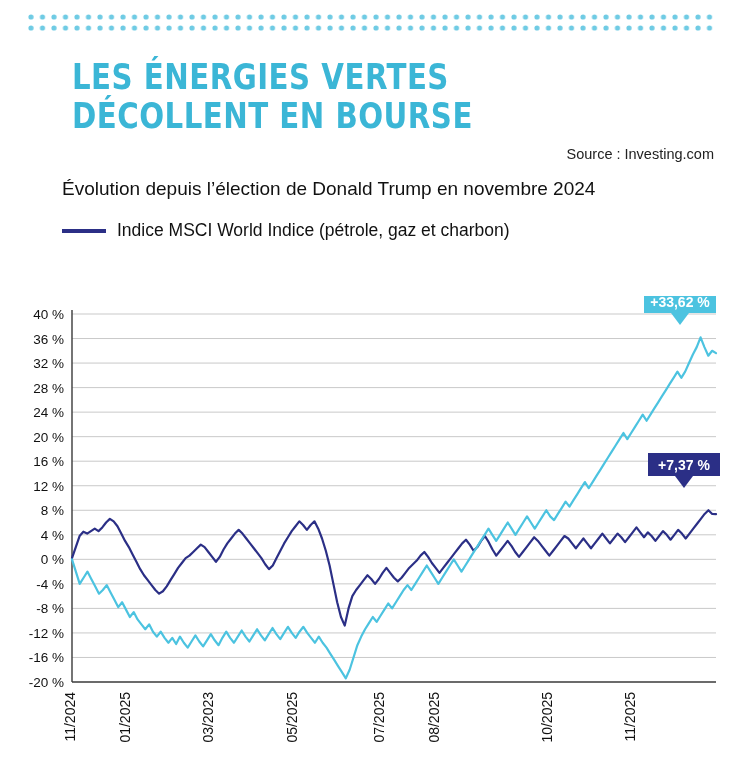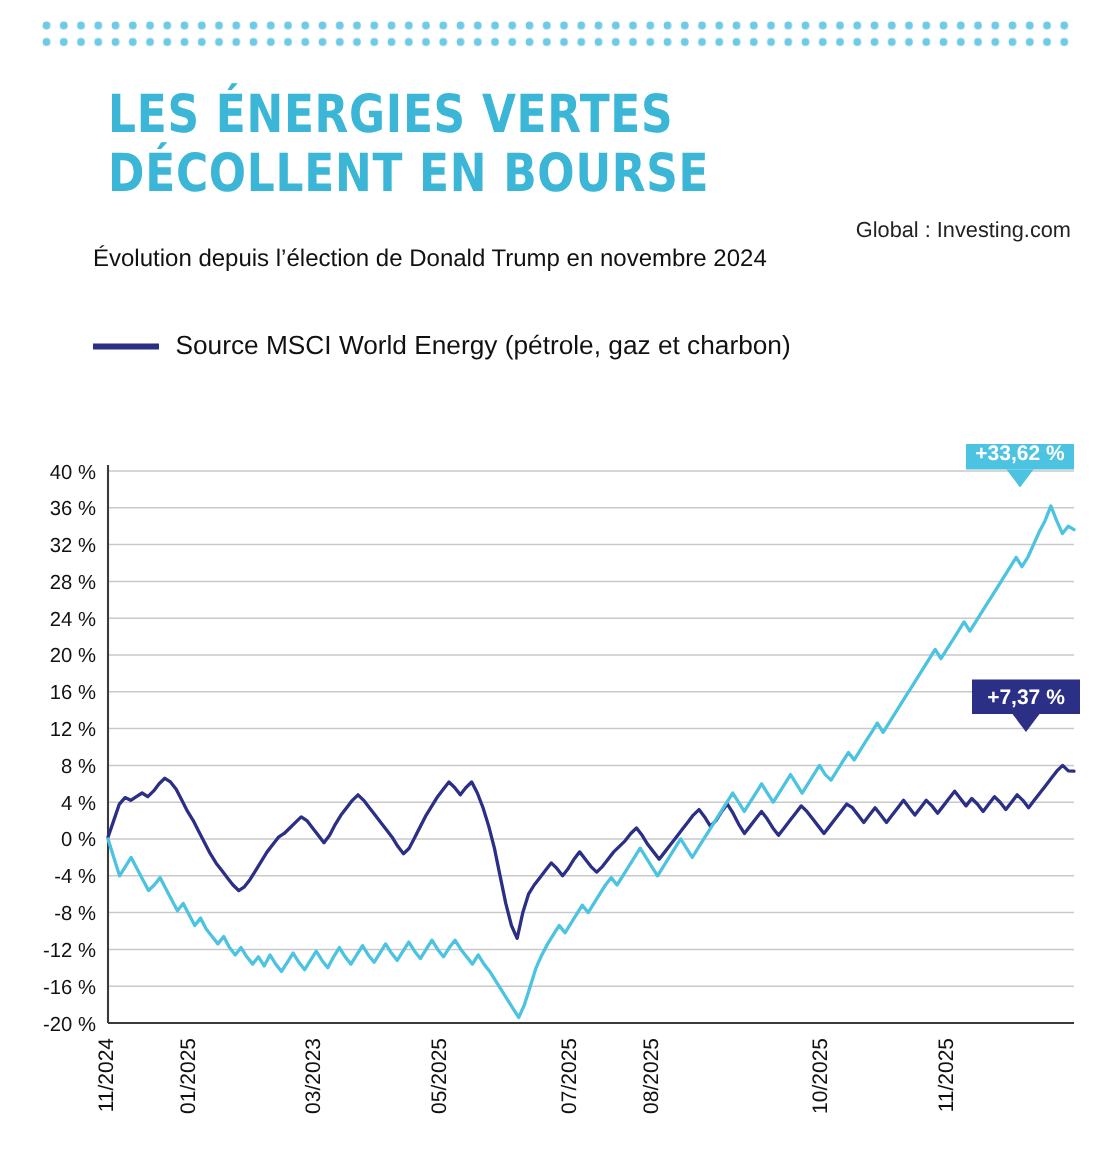--- a/index.html
+++ b/index.html
@@ -29,22 +29,22 @@
     transform:scaleX(0.93);
     transform-origin:left top;
     margin:0;
   }
   .source{
     position:absolute;right:16px;top:146px;
     font-size:14.5px;
     color:#222;
   }
   .subtitle{
-    position:absolute;left:62px;top:164px;
-    font-size:16px;
+    position:absolute;left:62px;top:178px;
+    font-size:19px;
     color:#111;
   }
   .legend{
     position:absolute;left:62px;top:220px;
   }
   .legend-row{
     display:flex;align-items:center;margin-bottom:5px;
   }
   .legend-line{
     width:44px;height:4px;margin-right:11px;flex:none;
@@ -78,27 +78,27 @@
     </pattern>
   </defs>
   <rect x="0" y="0" width="690" height="22" fill="url(#dots)"></rect>
 </svg>
 
 <div class="title-block">
   <div class="main-title">LES ÉNERGIES VERTES</div>
   <div class="main-title">DÉCOLLENT EN BOURSE</div>
 </div>
 
-<div class="source">Global : Investing.com</div>
+<div class="source">Source : Investing.com</div>
 <div class="subtitle">Évolution depuis l’élection de Donald Trump en novembre 2024</div>
 
 <div class="legend">
   <div class="legend-row">
     <div class="legend-line" style="background:#2b2f86;"></div>
-    <div class="legend-label">Source MSCI World Energy (pétrole, gaz et charbon)</div>
+    <div class="legend-label">Indice MSCI World Indice (pétrole, gaz et charbon)</div>
   </div>
 </div>
 
 <svg id="chart-area" viewBox="0 0 730 474">
     <line x1="72" y1="386" x2="716" y2="386" stroke="#3a3a3a" stroke-width="1.4"></line>
     <text x="64" y="391" text-anchor="end" class="axis-label">-20 %</text>
     <line x1="72" y1="361.4666666666667" x2="716" y2="361.4666666666667" stroke="#c9c9c9" stroke-width="1"></line>
     <text x="64" y="366.4666666666667" text-anchor="end" class="axis-label">-16 %</text>
     <line x1="72" y1="336.93333333333334" x2="716" y2="336.93333333333334" stroke="#c9c9c9" stroke-width="1"></line>
     <text x="64" y="341.93333333333334" text-anchor="end" class="axis-label">-12 %</text>

